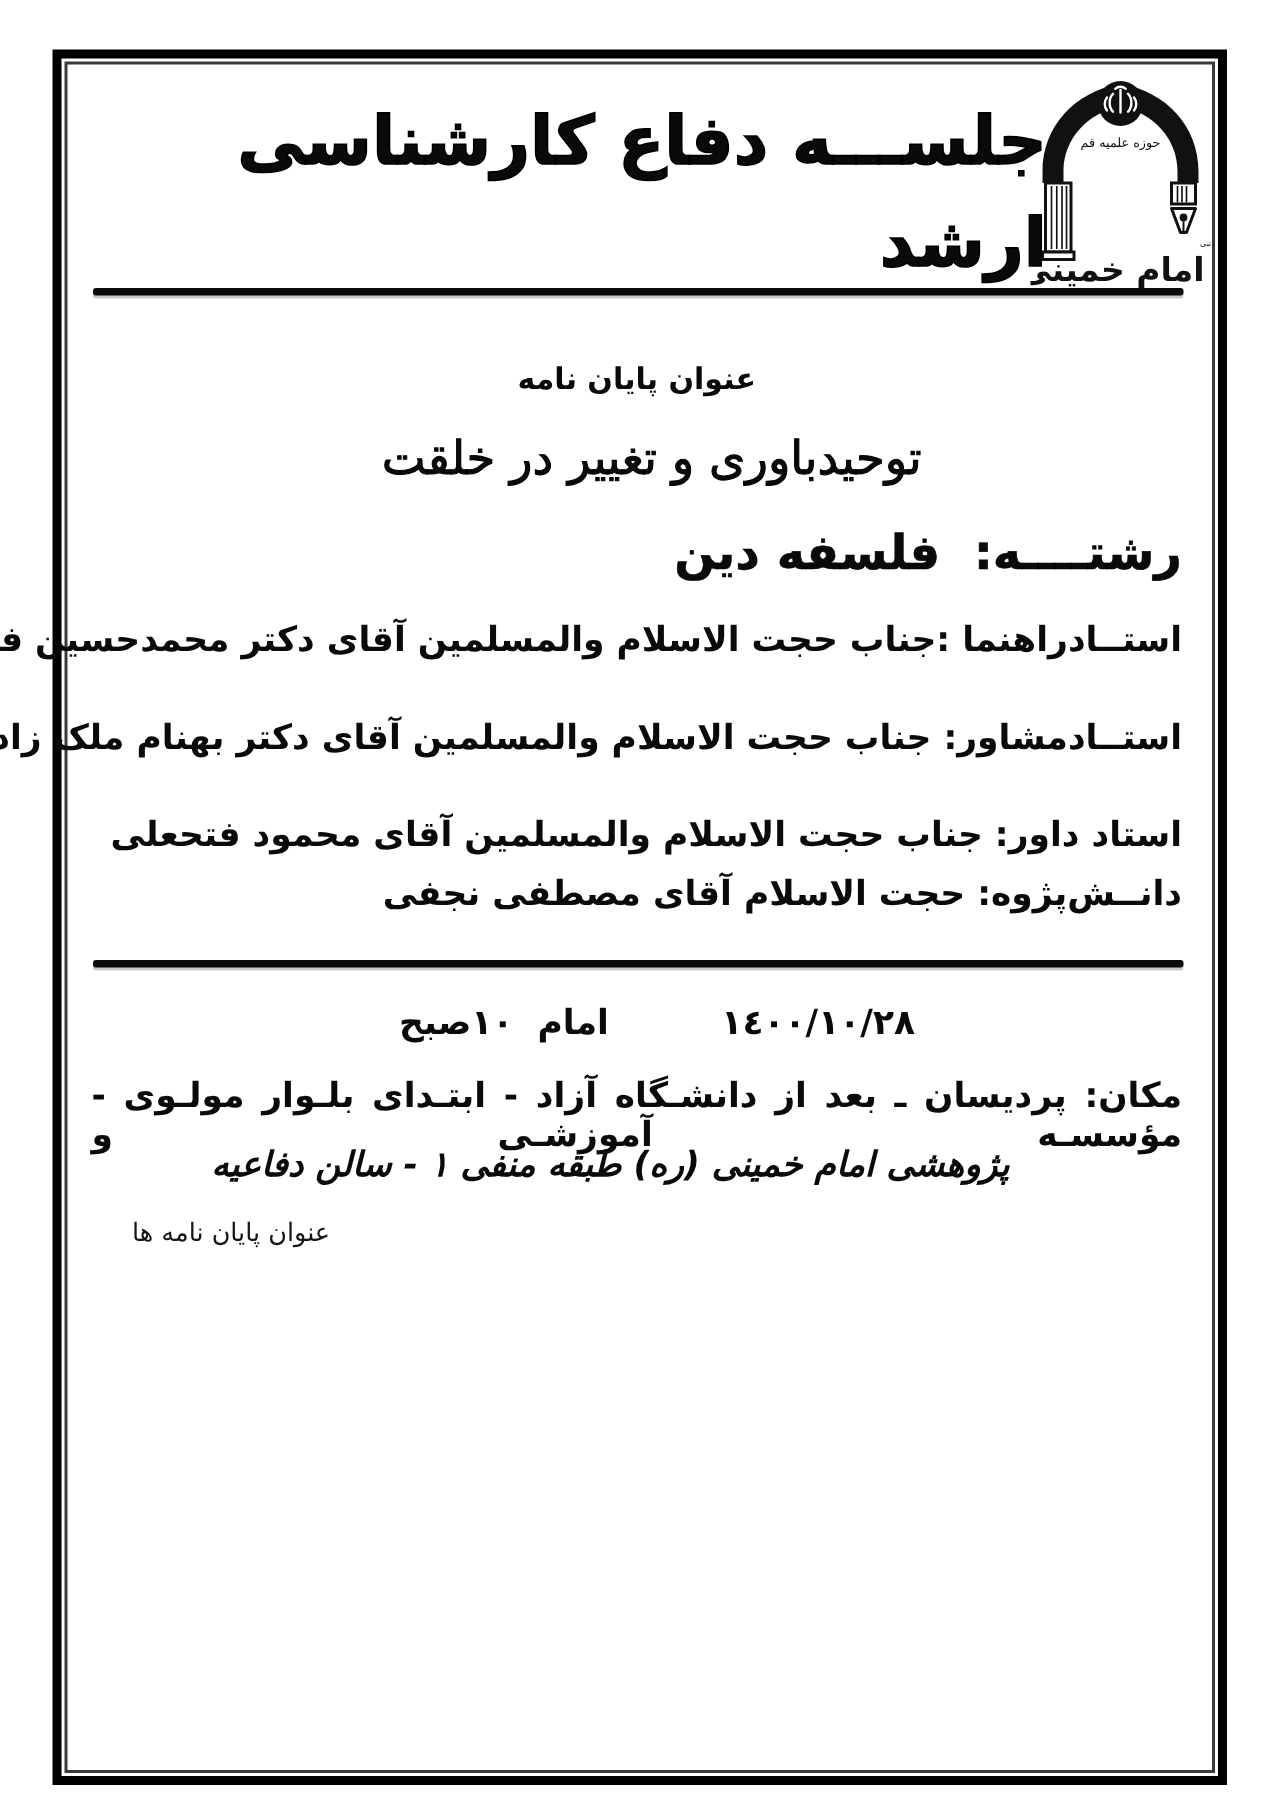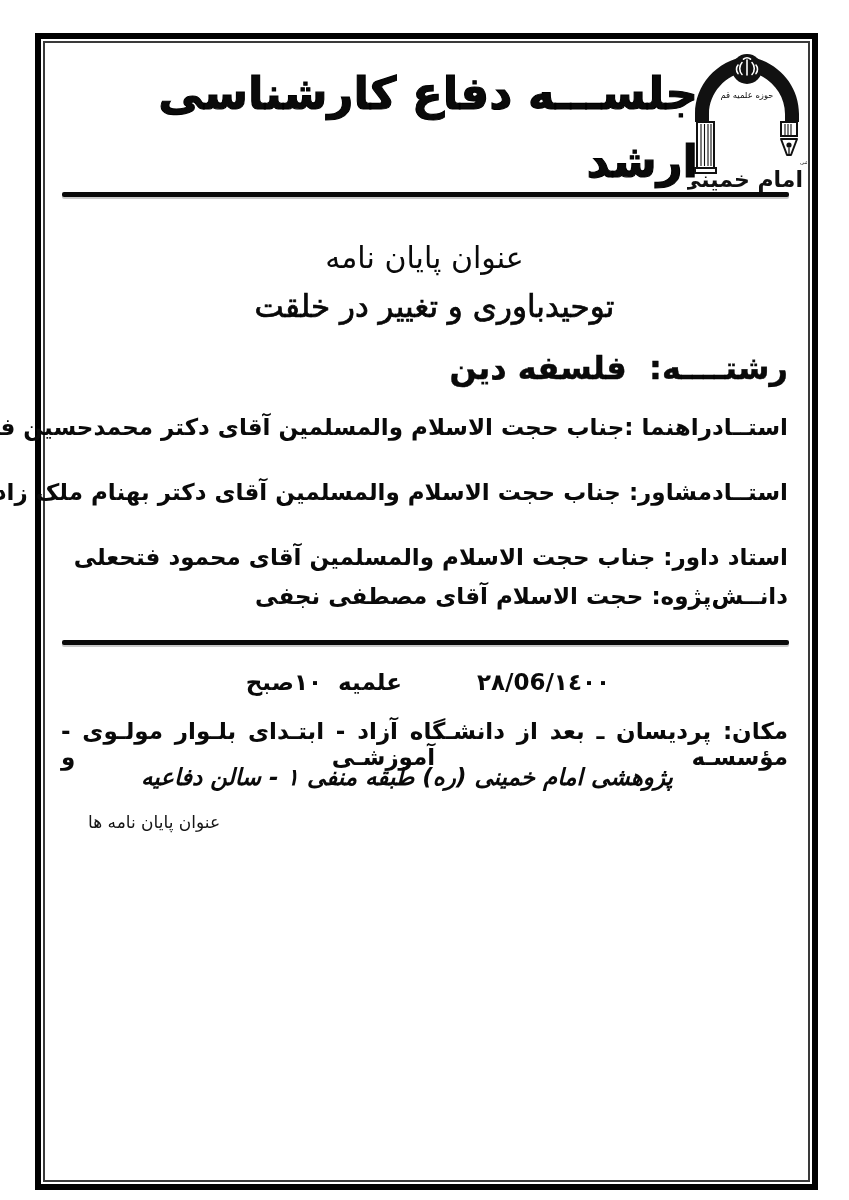--- a/index.html
+++ b/index.html
@@ -24,21 +24,21 @@
     letter-spacing:0px;
   }
   .logo-wrap{left:687px;top:52px;width:120px;height:142px;}
   .rule{
     left:62px;width:727px;height:5px;background:#0a0a0a;
     box-shadow:0 2px 0 #c9c9c9;border-radius:2px;
   }
   .rule-1{top:192px;}
   .rule-2{top:640px;}
   .centered{left:0;width:849px;text-align:center;}
-  .thesis-heading{top:240px;font-size:30px;font-weight:normal;}
+  .thesis-heading{top:240px;font-size:20px;font-weight:bold;}
   .thesis-title{top:288px;font-size:31px;font-weight:normal;padding-left:10px;-webkit-text-stroke:0.7px #000;}
   .field-line{
     right:61px;top:349px;font-size:32px;font-weight:bold;white-space:pre;
     -webkit-text-stroke:0.4px #000;
   }
   .person-line{
     right:61px;font-size:23px;font-weight:bold;white-space:pre;line-height:1.3;
   }
   .p0{top:413px;} .p1{top:478px;} .p2{top:543px;} .p3{top:582px;}
   .schedule-row{
@@ -109,20 +109,20 @@
 <div class="abs field-line rtl">رشتــــه:  فلسفه دین</div>
 
 <div class="abs person-line p0 rtl">استــادراهنما :جناب حجت الاسلام والمسلمین آقای دکتر محمدحسین فاریاب</div>
 <div class="abs person-line p1 rtl">استــادمشاور: جناب حجت الاسلام والمسلمین آقای دکتر بهنام ملک زاده</div>
 <div class="abs person-line p2 rtl">استاد داور: جناب حجت الاسلام والمسلمین آقای محمود فتحعلی</div>
 <div class="abs person-line p3 rtl">دانــش‌پژوه: حجت الاسلام آقای مصطفی نجفی</div>
 
 <div class="abs rule rule-2"></div>
 
 <div class="abs schedule-row">
-  <span class="schedule-date">١٤٠٠/06/٢٨</span>
-  <span class="schedule-hour">علمیه  ١٠صبح</span>
+  <span class="schedule-date">١٤٠٠/١٠/٢٨</span>
+  <span class="schedule-hour">امام  ١٠صبح</span>
 </div>
 
 <div class="abs location-line1">مکان: پردیسان ـ بعد از دانشـگاه آزاد - ابتـدای بلـوار مولـوی - مؤسسـه آموزشـی و</div>
 <div class="abs location-line2 rtl">پژوهشی امام خمینی (ره) طبقه منفی ١ - سالن دفاعیه</div>
 
 <div class="abs office-note rtl">عنوان پایان نامه ها</div>
 
 </body></html>

